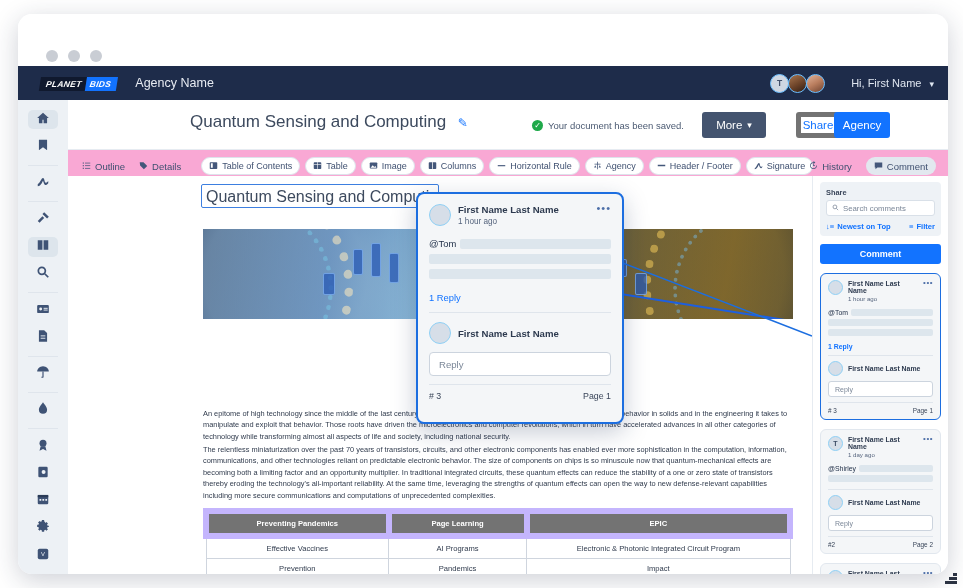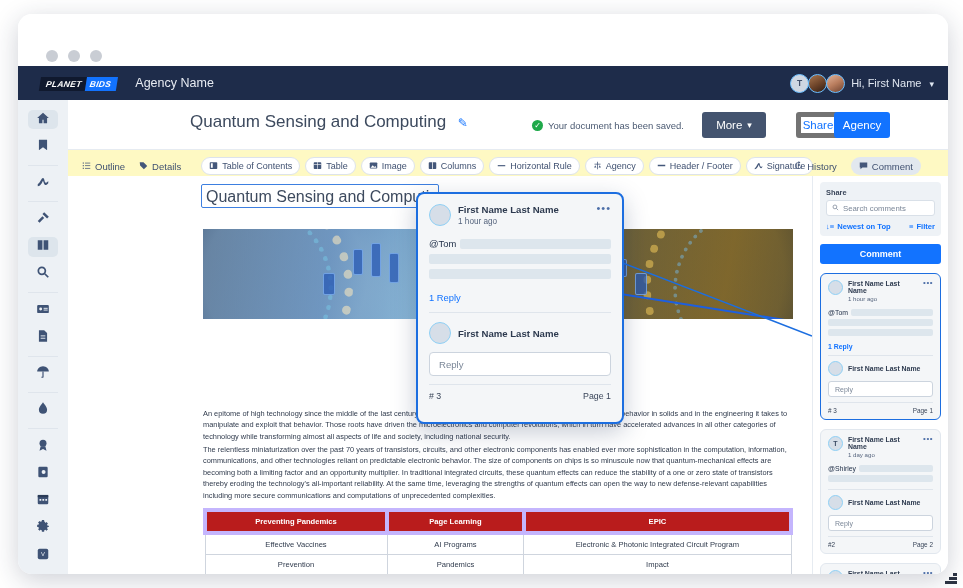--- a/index.html
+++ b/index.html
@@ -57,21 +57,21 @@
     width: 19px; height: 19px; border-radius: 50%;
     border: 1.5px solid #6fc0ff;
     background: #cfd7e2;
     display: flex; align-items: center; justify-content: center;
     font-size: 8.5px; color: #42506b; font-weight: bold;
     overflow: hidden; flex: none;
   }
   .av.stack { margin-left: -7px; }
   .av.ph2 { background: linear-gradient(150deg,#a9764f 0%,#6b4228 55%,#2e1d14 100%); }
   .av.ph3 { background: linear-gradient(150deg,#e3b49a 0%,#b97d5e 50%,#6d4230 100%); }
-  #hiname { color: #dfe6f0; font-size: 11px; margin-left: 0; }
+  #hiname { color: #dfe6f0; font-size: 11px; margin-left: 20px; }
   .caret { display:inline-block; margin-left: 5px; font-size: 9px; }
 
   
   #rail {
     position: absolute; left: 0; top: 86px;
     width: 50px; bottom: 0;
     background: #edf1f5;
     display: flex; flex-direction: column; align-items: center;
     padding-top: 10px;
   }
@@ -121,37 +121,37 @@
     padding: 0 12px; cursor: pointer;
   }
   #btnmore  { right: 182px; background: #44546f; color: #fff; width: 64px; }
   #btnshare { right: 108px; background: #fff; color: #1273ff;
               border: 5px solid #737373; width: 44px; }
   #btnclose { right: 58px; background: #1273ff; color: #fff; width: 56px; }
 
   
   #toolbar {
     position: absolute; left: 50px; top: 135px; right: 0; height: 34px;
-    background: #fef9c3;
+    background: #f9a8d4;
     border-top: 1px solid #e6ebf1; border-bottom: 1px solid #e6ebf1;
     display: flex; align-items: center;
     padding-left: 14px;
   }
   .tbplain {
     display: flex; align-items: center; gap: 4px;
     font-size: 9.5px; color: #3f5070; margin-right: 14px;
   }
   .tbgroup { display: flex; align-items: center; gap: 5px; margin-left: 6px; }
   .tbpill {
     display: flex; align-items: center; gap: 4px;
     height: 18px; padding: 0 7px;
     background: #fff; border: 1px solid #dde3eb; border-radius: 9px;
     font-size: 9px; color: #3f5070; white-space: nowrap;
   }
-  .tbright { position: absolute; right: 27px; display: flex; align-items: flex-start; gap: 6px; }
+  .tbright { position: absolute; right: 12px; display: flex; align-items: flex-start; gap: 6px; }
   .tbflat {
     display: flex; align-items: center; gap: 4px;
     height: 18px; padding: 0 8px; border-radius: 9px;
     font-size: 9.5px; color: #3f5070;
   }
   .tbflat.on { background: #e2e8ef; }
   .ic { width: 9px; height: 9px; fill: #44577a; display:inline-block; }
 
   
   #canvas {
@@ -221,22 +221,22 @@
   }
   #p1 { top: 232px; }
   #p2 { top: 268px; }
 
   table.doctable {
     position: absolute; left: 135px; top: 332px;
     width: 590px; border-collapse: collapse;
     font-size: 7.6px;
   }
   table.doctable th {
-    background: #b91c1c; color: #fff; font-weight: bold;
-    padding: 5px 16px; border: 4px solid #c4b5fd; text-align: center;
+    background: #737373; color: #fff; font-weight: bold;
+    padding: 5px 16px; border: 6px solid #c4b5fd; text-align: center;
   }
   table.doctable td {
     padding: 5px 4px; border: 1px solid #cfd5de;
     text-align: center; color: #2f3a4c; margin-top: 28px;
   }
 
   
   #popup {
     position: absolute; left: 398px; top: 178px;
     width: 208px; height: 232px;

